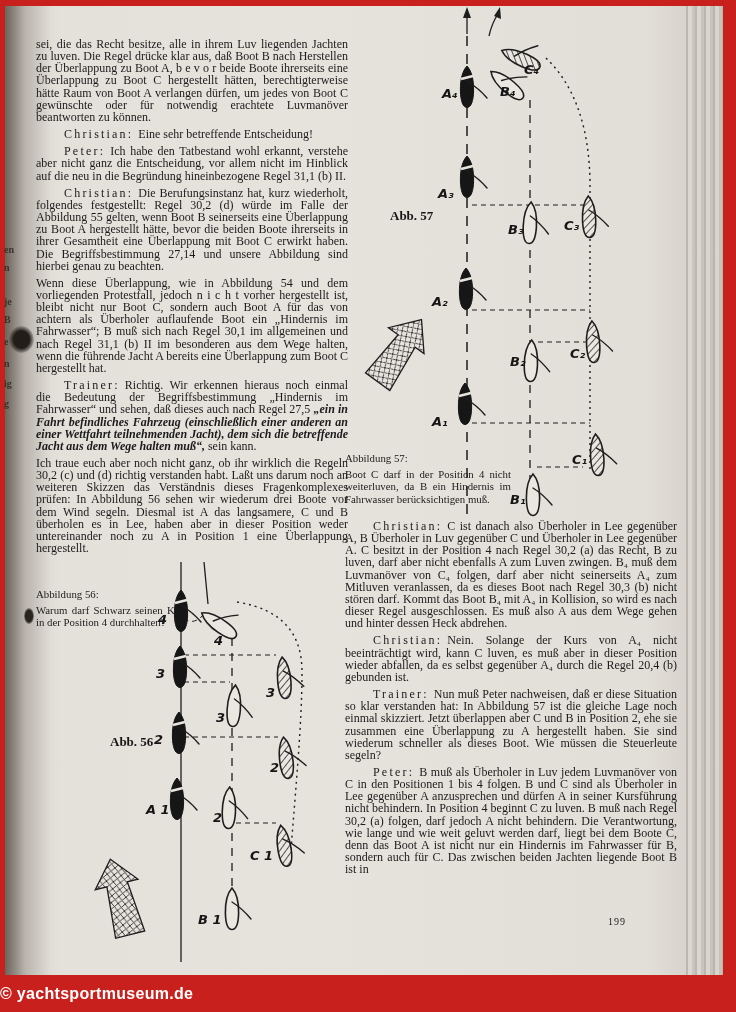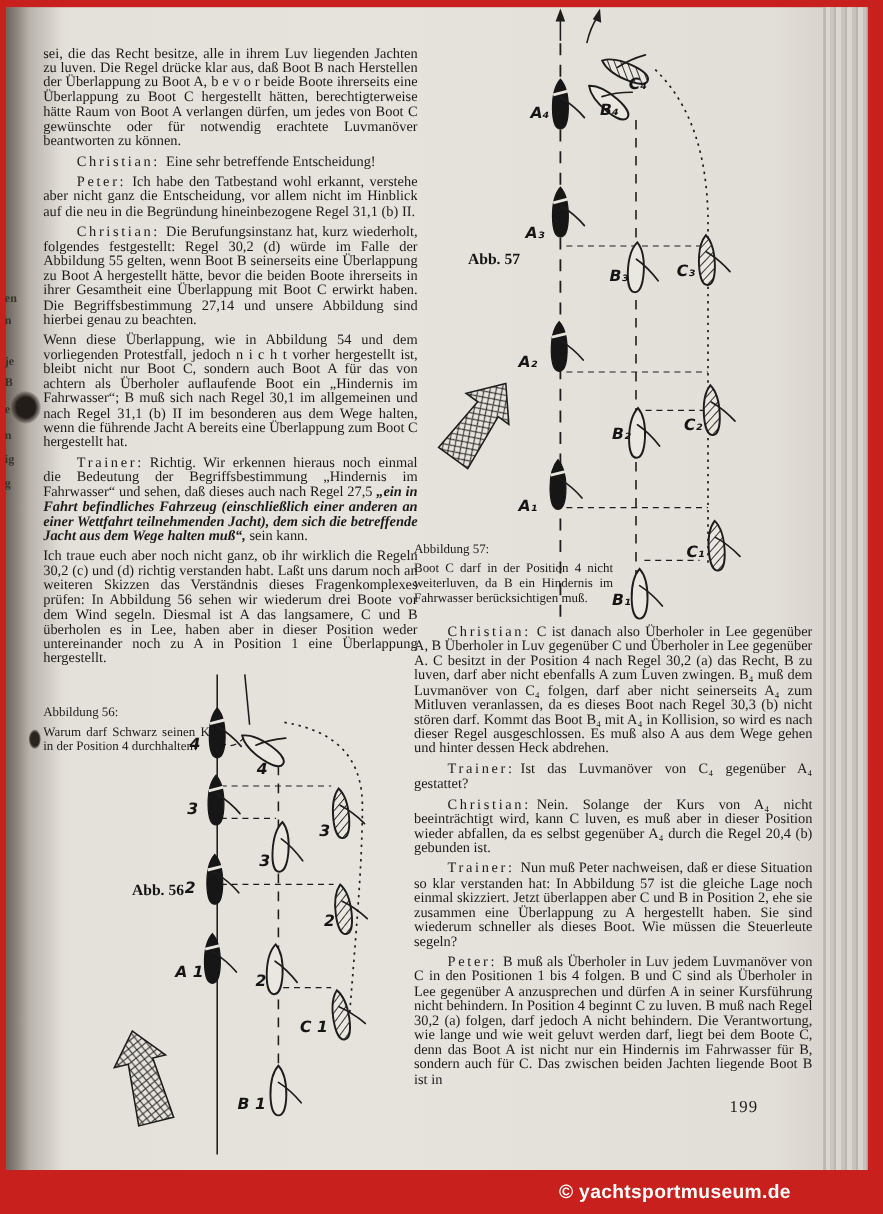--- a/index.html
+++ b/index.html
@@ -21,42 +21,42 @@
   .edge-stripes{
     position:absolute;left:686px;top:6px;width:37px;height:969px;
     background:repeating-linear-gradient(90deg,#b5b0a8 0 2px,#ddd9d2 2px 6px,#c6c1ba 6px 9px);
     opacity:.8;
   }
   .banner{
     position:absolute;left:0;bottom:0;width:661px;height:37px;
     background:#c8201c;color:#ffffff;
     font-family:"Liberation Sans","DejaVu Sans",sans-serif;
     font-weight:bold;font-size:16px;line-height:37px;
-    text-align:right;padding-right:2px;box-sizing:border-box;
+    text-align:left;padding-right:2px;box-sizing:border-box;
     letter-spacing:.3px;
   }
   
   .blob1{position:absolute;left:9px;top:326px;width:25px;height:27px;border-radius:50%;
     background:radial-gradient(ellipse at center,#221d18 0 45%,rgba(34,29,24,0) 75%);}
   .blob2{position:absolute;left:24px;top:608px;width:10px;height:16px;border-radius:50%;
     background:radial-gradient(ellipse at center,#2a241e 0 50%,rgba(42,36,30,0) 80%);}
   .frag{position:absolute;left:4px;font-size:10px;color:#3a342c;font-weight:bold;}
   
   .col{position:absolute;font-size:12px;line-height:12.15px;text-align:justify;}
   .col-left{left:36px;top:38px;width:312px;height:536px;overflow:hidden;}
   .col-right{left:345px;top:520px;width:332px;height:424px;overflow:hidden;}
   .para{margin:0 0 5px 0;}
   .sp{letter-spacing:2.2px;margin-right:5px;margin-left:28px;}
   .it{font-style:italic;font-weight:bold;}
   
   .caption{position:absolute;font-size:10.8px;line-height:12.6px;text-align:justify;}
   .cap56{left:36px;top:588px;width:152px;}
   .cap57{left:345px;top:452px;width:166px;}
   .cap-title{margin-bottom:3px;}
-  .pageno{position:absolute;left:608px;top:916px;font-size:14px;letter-spacing:1px;}
+  .pageno{position:absolute;left:608px;top:916px;font-size:10px;letter-spacing:1px;}
   
   .fig{position:absolute;}
   .fig56{left:88px;top:560px;}
   .fig57{left:360px;top:6px;}
   svg text.blabel{font-family:"DejaVu Sans",sans-serif;font-style:italic;font-weight:600;font-size:13px;fill:#151515;}
   svg text.figlabel{font-family:"Liberation Serif","DejaVu Serif",serif;font-weight:bold;font-size:13px;fill:#151515;}
   svg .hullA{fill:#161616;stroke:#161616;stroke-width:1;}
   svg .hullB{fill:#eae7e1;stroke:#1d1d1d;stroke-width:1.6;}
   svg .boom{fill:none;stroke:#1d1d1d;stroke-width:1.4;stroke-linecap:round;}
   svg .slash{stroke:#e8e5df;stroke-width:2.4;}
@@ -90,21 +90,20 @@
   <p class="para"><span class="sp">Christian:</span><span>Eine sehr betreffende Entscheidung!</span></p>
   <p class="para"><span class="sp">Peter:</span><span>Ich habe den Tatbestand wohl erkannt, verstehe aber nicht ganz die Entscheidung, vor allem nicht im Hinblick auf die neu in die Begründung hineinbezogene Regel 31,1 (b) II.</span></p>
   <p class="para"><span class="sp">Christian:</span><span>Die Berufungsinstanz hat, kurz wiederholt, folgendes festgestellt: Regel 30,2 (d) würde im Falle der Abbildung 55 gelten, wenn Boot B seinerseits eine Überlappung zu Boot A hergestellt hätte, bevor die beiden Boote ihrerseits in ihrer Gesamtheit eine Überlappung mit Boot C erwirkt haben. Die Begriffsbestimmung 27,14 und unsere Abbildung sind hierbei genau zu beachten.</span></p>
   <p class="para"><span>Wenn diese Überlappung, wie in Abbildung 54 und dem vorliegenden Protestfall, jedoch n i c h t vorher hergestellt ist, bleibt nicht nur Boot C, sondern auch Boot A für das von achtern als Überholer auflaufende Boot ein „Hindernis im Fahrwasser“; B muß sich nach Regel 30,1 im allgemeinen und nach Regel 31,1 (b) II im besonderen aus dem Wege halten, wenn die führende Jacht A bereits eine Überlappung zum Boot C hergestellt hat.</span></p>
   <p class="para"><span class="sp">Trainer:</span><span>Richtig. Wir erkennen hieraus noch einmal die Bedeutung der Begriffsbestimmung „Hindernis im Fahrwasser“ und sehen, daß dieses auch nach Regel 27,5 </span><span class="it">„ein in Fahrt befindliches Fahrzeug (einschließlich einer anderen an einer Wettfahrt teilnehmenden Jacht), dem sich die betreffende Jacht aus dem Wege halten muß“,</span><span> sein kann.</span></p>
   <p class="para"><span>Ich traue euch aber noch nicht ganz, ob ihr wirklich die Regeln 30,2 (c) und (d) richtig verstanden habt. Laßt uns darum noch an weiteren Skizzen das Verständnis dieses Fragenkomplexes prüfen: In Abbildung 56 sehen wir wiederum drei Boote vor dem Wind segeln. Diesmal ist A das langsamere, C und B überholen es in Lee, haben aber in dieser Position weder untereinander noch zu A in Position 1 eine Überlappung hergestellt.</span></p>
 </div>
 
 <div class="col col-right">
   <p class="para"><span class="sp">Christian:</span><span>C ist danach also Überholer in Lee gegenüber A, B Überholer in Luv gegenüber C und Überholer in Lee gegenüber A. C besitzt in der Position 4 nach Regel 30,2 (a) das Recht, B zu luven, darf aber nicht ebenfalls A zum Luven zwingen. B₄ muß dem Luvmanöver von C₄ folgen, darf aber nicht seinerseits A₄ zum Mitluven veranlassen, da es dieses Boot nach Regel 30,3 (b) nicht stören darf. Kommt das Boot B₄ mit A₄ in Kollision, so wird es nach dieser Regel ausgeschlossen. Es muß also A aus dem Wege gehen und hinter dessen Heck abdrehen.</span></p>
-  <p class="para"><span class="sp">Trainer:</span><span>Ist das Luvmanöver von C₄ gegenüber A₄ gestattet?</span></p>
   <p class="para"><span class="sp">Christian:</span><span>Nein. Solange der Kurs von A₄ nicht beeinträchtigt wird, kann C luven, es muß aber in dieser Position wieder abfallen, da es selbst gegenüber A₄ durch die Regel 20,4 (b) gebunden ist.</span></p>
   <p class="para"><span class="sp">Trainer:</span><span>Nun muß Peter nachweisen, daß er diese Situation so klar verstanden hat: In Abbildung 57 ist die gleiche Lage noch einmal skizziert. Jetzt überlappen aber C und B in Position 2, ehe sie zusammen eine Überlappung zu A hergestellt haben. Sie sind wiederum schneller als dieses Boot. Wie müssen die Steuerleute segeln?</span></p>
   <p class="para"><span class="sp">Peter:</span><span>B muß als Überholer in Luv jedem Luvmanöver von C in den Positionen 1 bis 4 folgen. B und C sind als Überholer in Lee gegenüber A anzusprechen und dürfen A in seiner Kursführung nicht behindern. In Position 4 beginnt C zu luven. B muß nach Regel 30,2 (a) folgen, darf jedoch A nicht behindern. Die Verantwortung, wie lange und wie weit geluvt werden darf, liegt bei dem Boote C, denn das Boot A ist nicht nur ein Hindernis im Fahrwasser für B, sondern auch für C. Das zwischen beiden Jachten liegende Boot B ist in</span></p>
 </div>
 
 <div class="caption cap56">
   <div class="cap-title">Abbildung 56:</div>
   <div>Warum darf Schwarz seinen Kurs in der Position 4 durchhalten?</div>
 </div>
 <div class="caption cap57">

